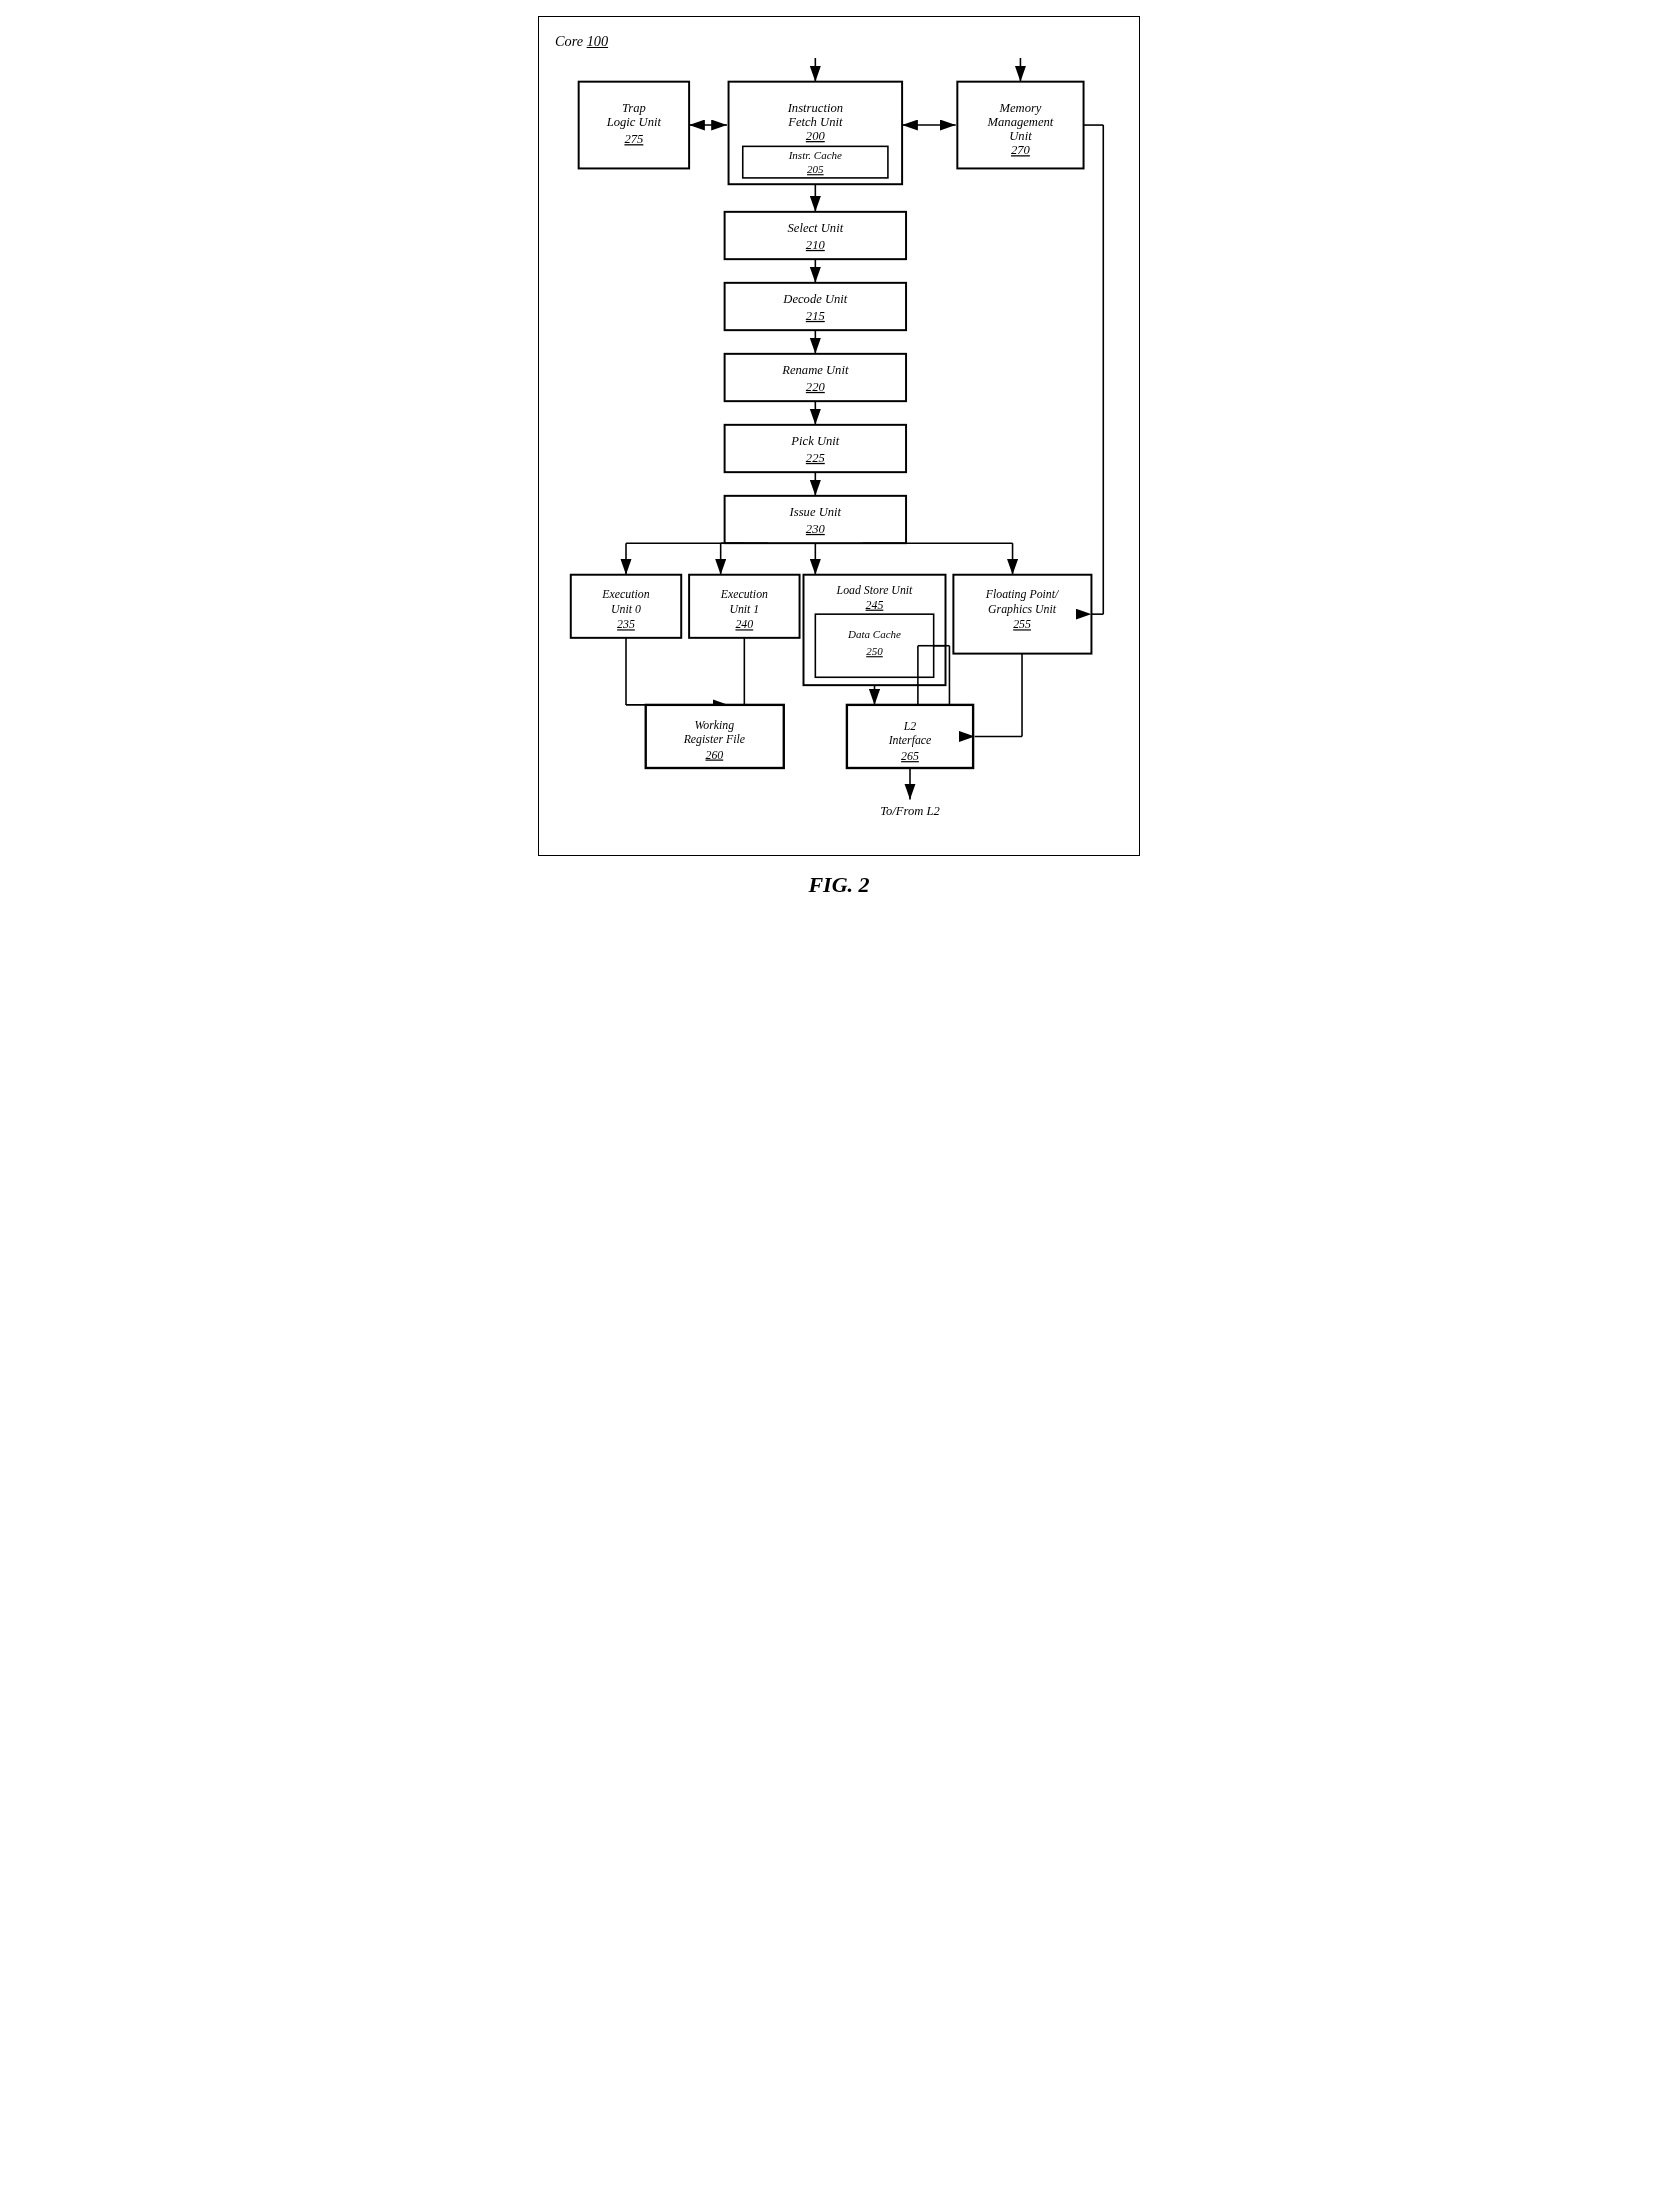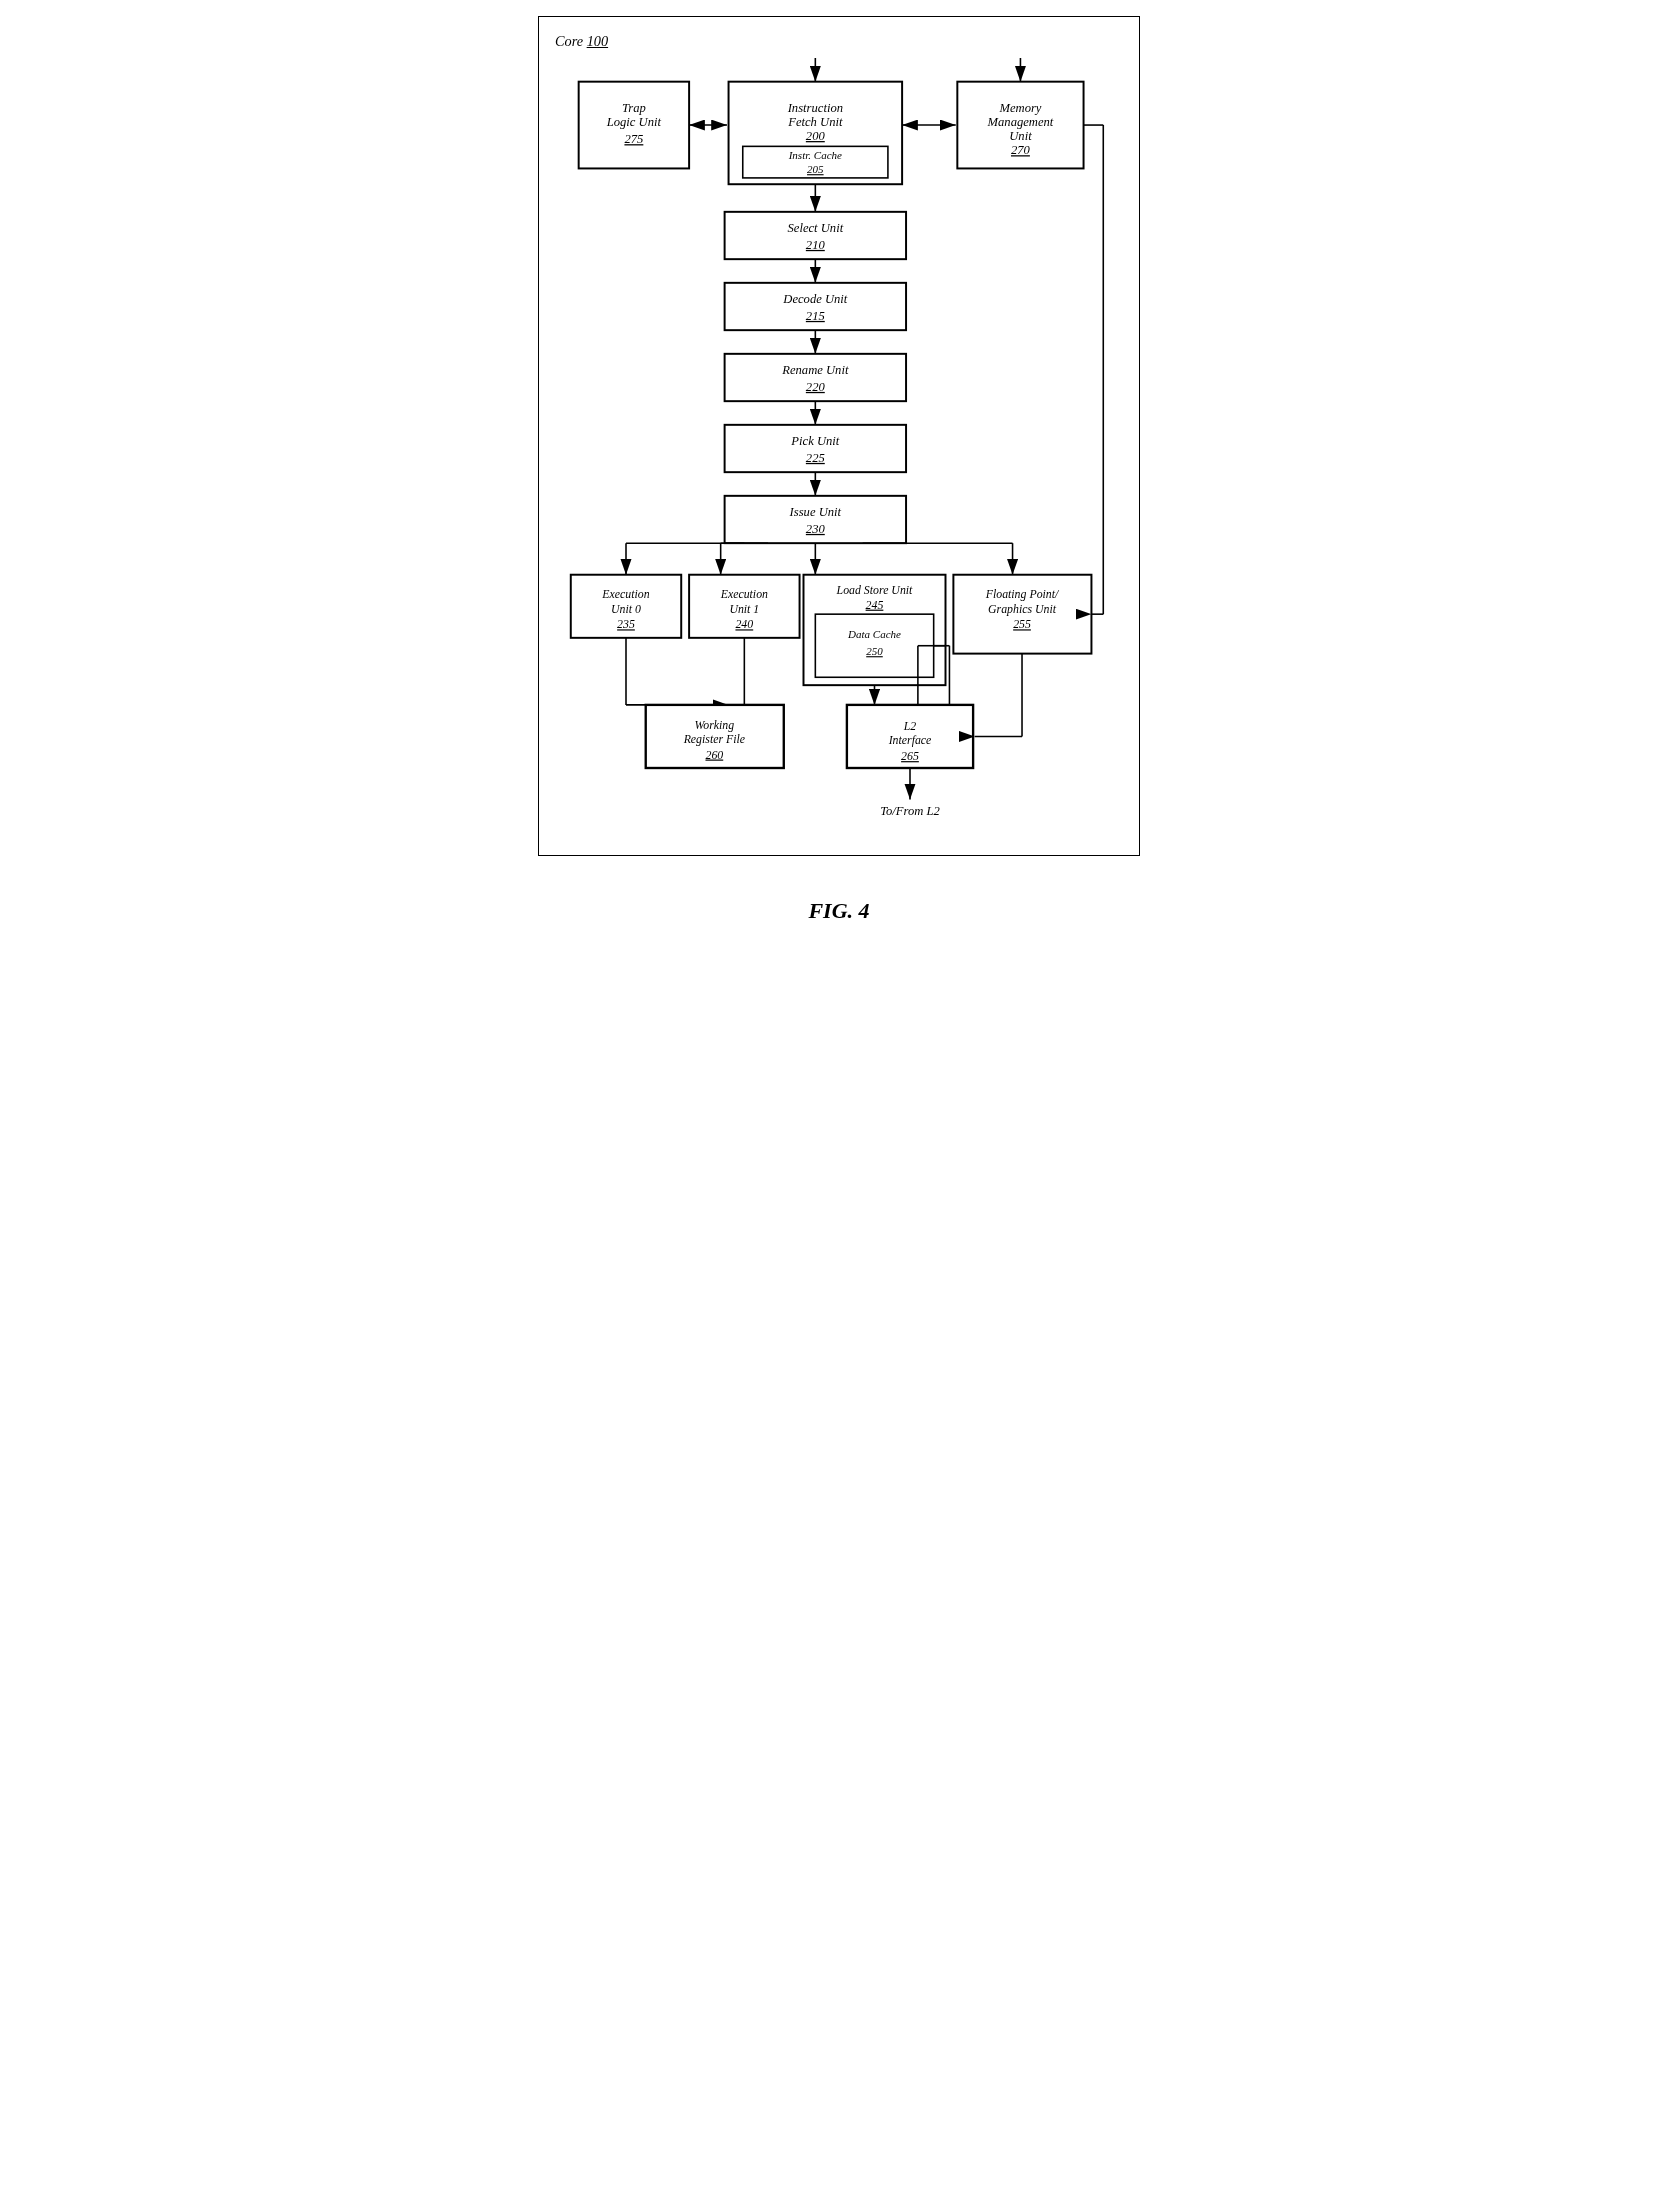--- a/index.html
+++ b/index.html
@@ -10,21 +10,20 @@
       flex-direction: column;
       align-items: center;
       padding: 16px;
       min-height: 100vh;
     }
     .page-wrapper {
       width: 602px;
       display: flex;
       flex-direction: column;
       align-items: center;
-      gap: 26px;
     }
     .diagram-container {
       border: 1.6px solid #000;
       width: 100%;
       padding: 16px 16px 24px 16px;
       position: relative;
       background: #fff;
     }
     .core-label {
       font-style: italic;
@@ -194,15 +193,15 @@
       <line x1="592" y1="755" x2="592" y2="860" stroke="#000" stroke-width="2"></line>
       <line x1="592" y1="860" x2="532" y2="860" stroke="#000" stroke-width="2" marker-end="url(#arrowhead-left)"></line>
 
       <line x1="450" y1="900" x2="450" y2="940" stroke="#000" stroke-width="2" marker-end="url(#arrowhead)"></line>
 
       <text x="450" y="960" text-anchor="middle" font-size="16">To/From L2</text>
 
     </svg>
   </div>
 
-  <div class="fig-label">FIG. 4</div>
+  <div class="fig-label">FIG. 2</div>
 </div>
 
 
 </body></html>

